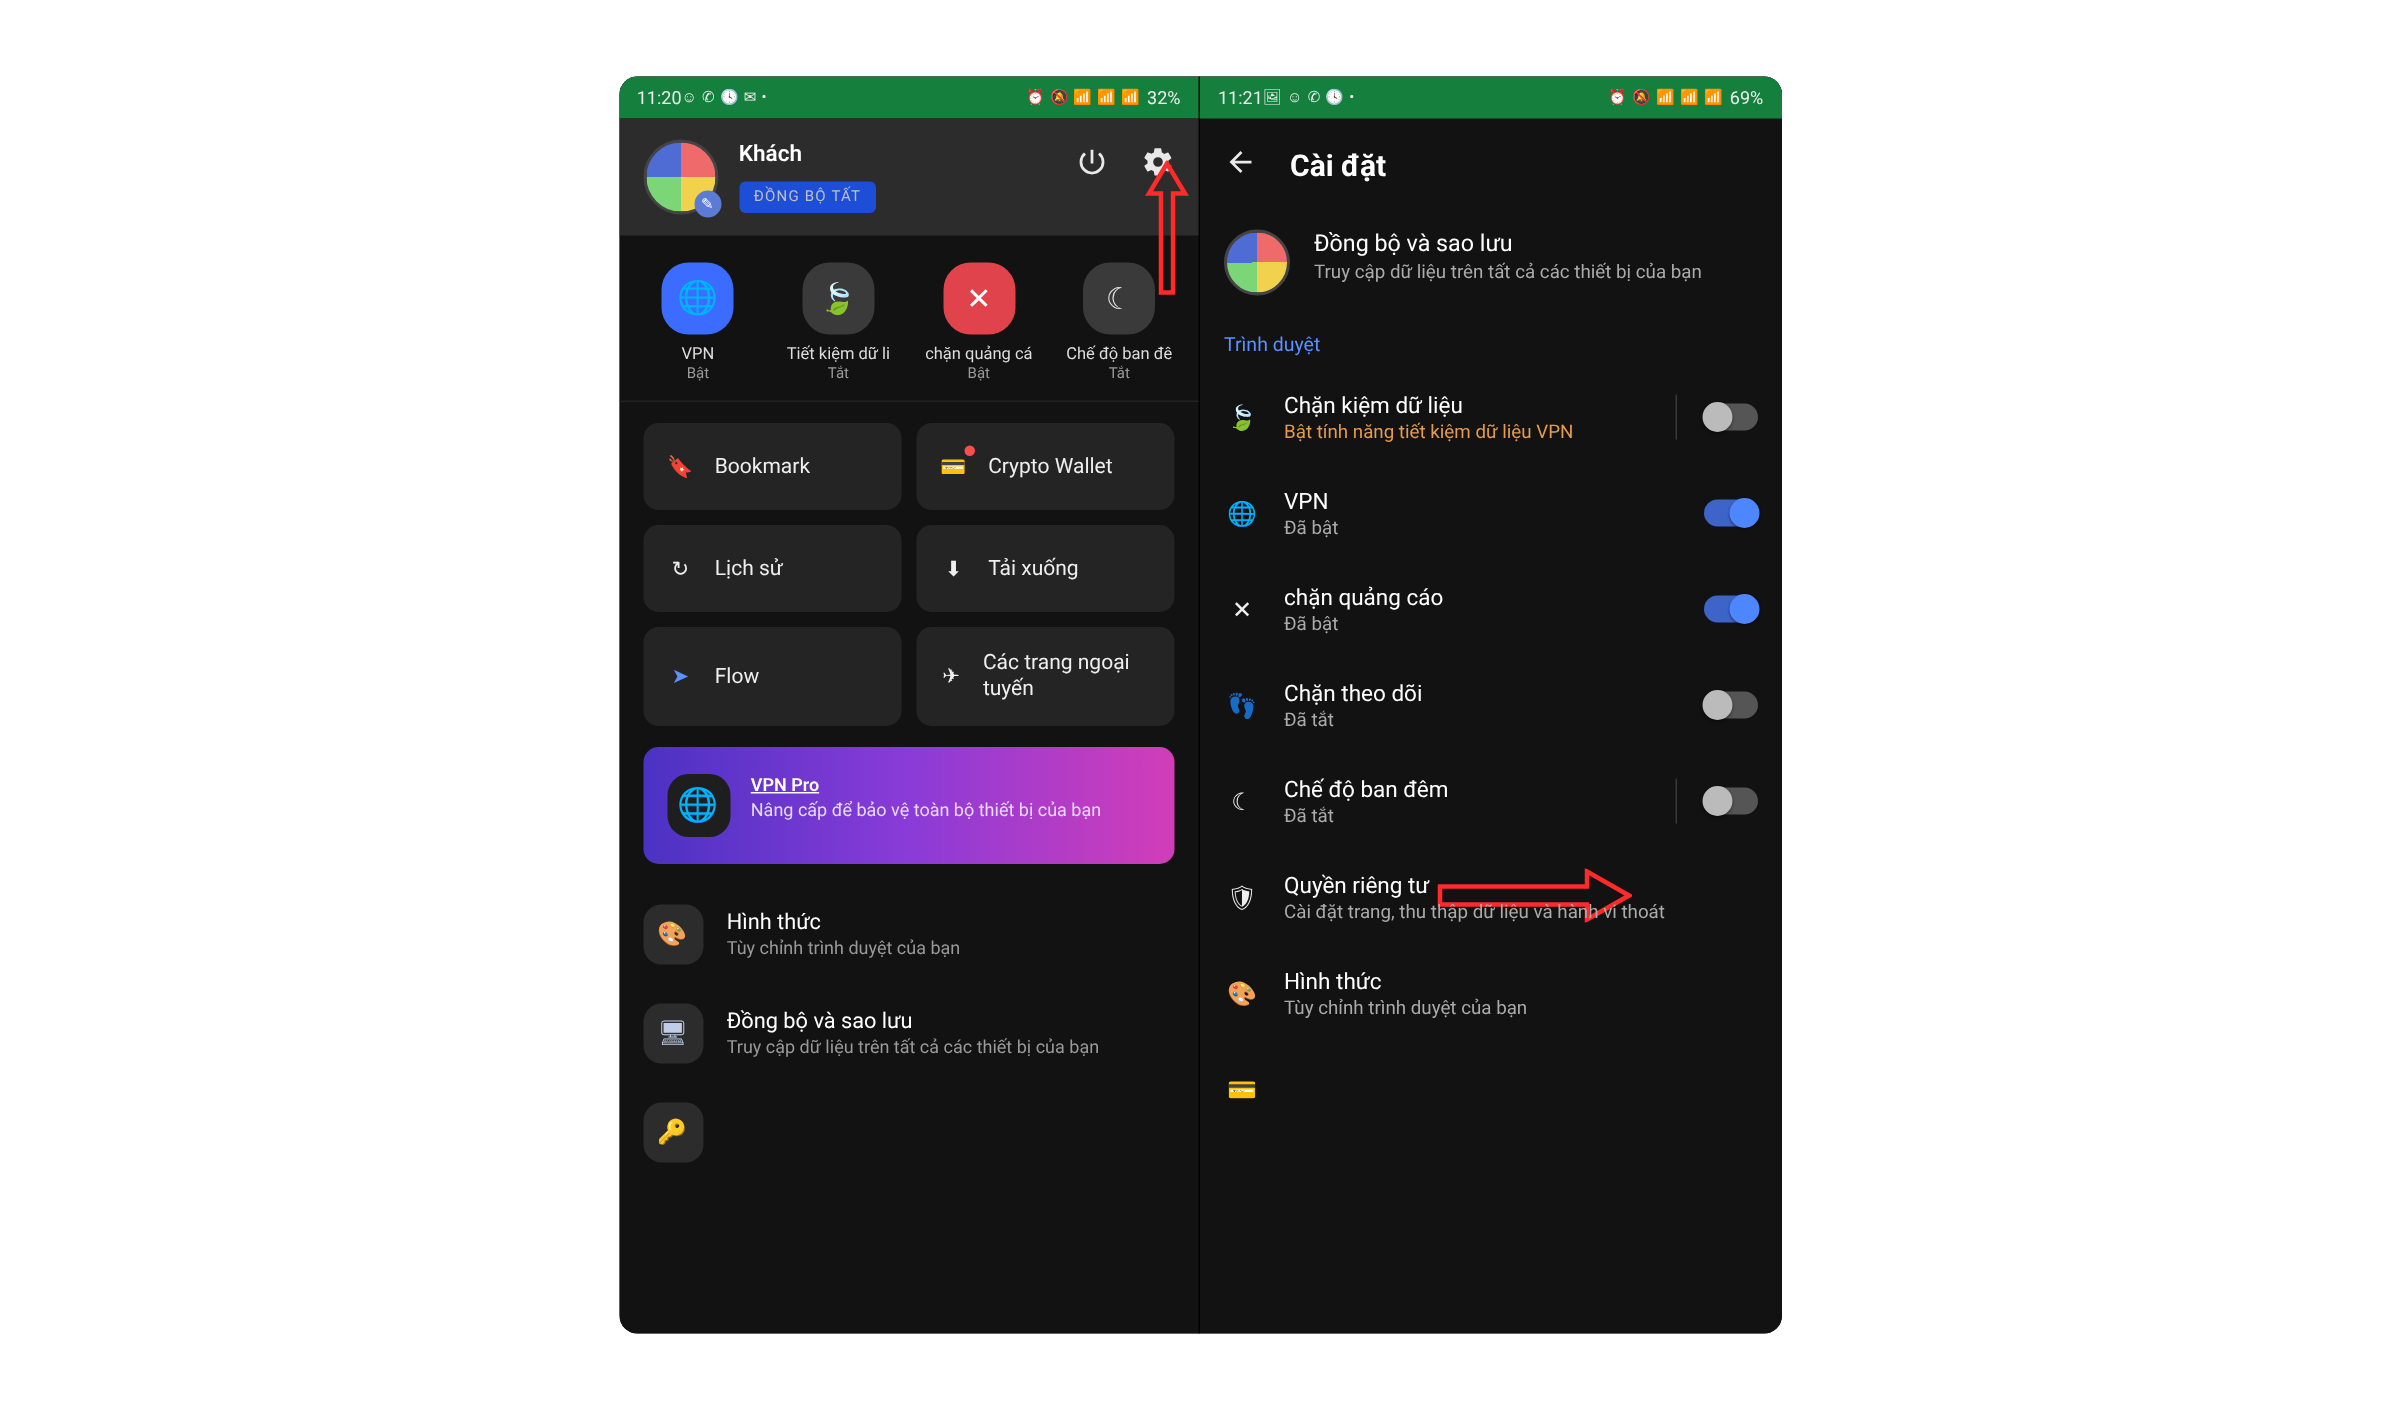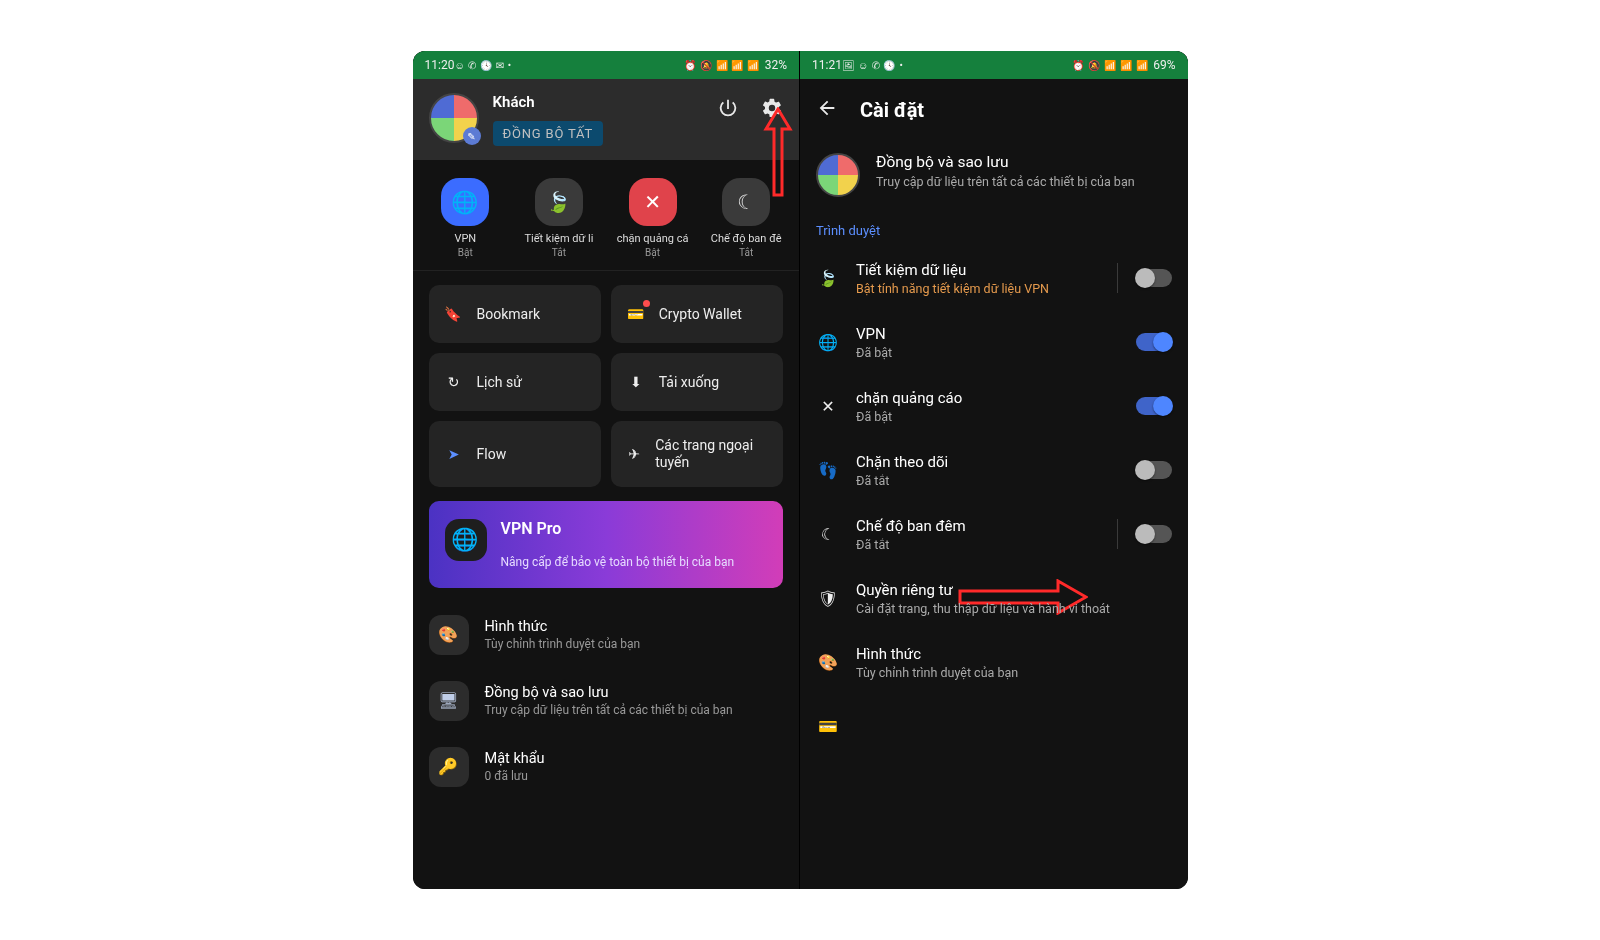--- a/index.html
+++ b/index.html
@@ -59,22 +59,22 @@
   }
   .avatar-edit {
     position: absolute; right: -2px; bottom: -2px; width: 18px; height: 18px;
     border-radius: 50%; background: #5c7bd4; display:flex; align-items:center; justify-content:center;
     font-size:10px; color:#fff;
   }
   .acct-text { flex: 1; min-width:0; }
   .acct-name { font-size: 15px; font-weight: 600; color: #fff; margin-bottom: 2px; }
   .acct-desc { font-size: 12px; color: #bbb; line-height: 1.35; }
   .sync-btn {
-    margin-top: 8px; display: inline-block; background:#0c4a6e; color:#c0c0c0;
-    font-size: 13px; letter-spacing: 0.8px; padding: 5px 10px; border-radius: 4px;
+    margin-top: 8px; display: inline-block; background:#1d4ed8; color:#c0c0c0;
+    font-size: 10px; letter-spacing: 0.8px; padding: 5px 10px; border-radius: 4px;
   }
   .acct-actions { display: flex; gap: 22px; margin-top: 4px; padding-left: 4px; }
   .acct-actions svg, .back svg { fill: #e8e8e8; }
   .quick-row {
     display: flex; justify-content: space-around; padding: 18px 6px 12px;
     border-bottom: 1px solid #222;
   }
   .quick-item { text-align: center; width: 24%; }
   .quick-pill {
     width: 48px; height: 48px; border-radius: 18px; margin: 0 auto 6px;
@@ -95,21 +95,21 @@
   .dot { position:absolute; top:-3px; right:-3px; width:7px; height:7px; background:#ff4d4d; border-radius:50%; }
   .vpn-pro {
     margin: 0 16px 14px; border-radius: 10px; padding: 18px 16px;
     display:flex; gap:14px; align-items:flex-start;
     background: linear-gradient(90deg,#4b32c3 0%, #8a3bd8 50%, #d23db8 100%);
   }
   .vpn-pro .pro-icon {
     width: 42px; height:42px; border-radius:14px; background:#1e1e1e;
     display:flex; align-items:center; justify-content:center;
   }
-  .pro-title { font-size:16px; font-weight:600; color:#fff; margin-bottom:16px;}
+  .pro-title { font-size:12px; font-weight:600; color:#fff; margin-bottom:2px;text-decoration:underline;}
   .pro-desc { font-size:12px; color:#e6dbff; line-height:1.35; }
   .settings-list { padding: 0 16px; }
   .srow {
     display:flex; align-items:center; gap:16px; padding:12px 0; min-height:66px;
   }
   .srow .sicon {
     width:40px; height:40px; border-radius:12px; background:#2c2c2c;
     display:flex; align-items:center; justify-content:center; color:#bfcde8;
   }
   .srow .stext { flex:1; }
@@ -269,24 +269,20 @@
       </div>
       <div class="srow">
         <div class="sicon">🖥</div>
         <div class="stext">
           <div class="s-title">Đồng bộ và sao lưu</div>
           <div class="s-sub">Truy cập dữ liệu trên tất cả các thiết bị của bạn</div>
         </div>
       </div>
       <div class="srow">
         <div class="sicon" style="color:#5c8fff">🔑</div>
-        <div class="stext">
-          <div class="s-title">Mật khẩu</div>
-          <div class="s-sub">0 đã lưu</div>
-        </div>
       </div>
     </div>
   </div>
 
   <div class="phone">
     <div class="statusbar">
       <span>11:21</span>
       <span class="icons">🖼 ☺ ✆ 🕓 •</span>
       <span style="flex:1"></span>
       <span class="icons">⏰ 🔕 📶 📶 📶</span>
@@ -309,21 +305,21 @@
         <div class="sync-sub">Truy cập dữ liệu trên tất cả các thiết bị của bạn</div>
       </div>
     </div>
 
     <div class="section-hdr">Trình duyệt</div>
 
     <div style="position:relative">
       <div class="prow">
         <span class="picon">🍃</span>
         <div class="ptext">
-          <div class="p-title">Tiết kiệm dữ liệu</div>
+          <div class="p-title">Chặn kiệm dữ liệu</div>
           <div class="p-sub orange">Bật tính năng tiết kiệm dữ liệu VPN</div>
         </div>
         <div class="sep"></div>
         <div class="toggle">
             <div class="knob"></div>
           </div>
       </div>
 
       <div class="prow">
         <span class="picon">🌐</span>

